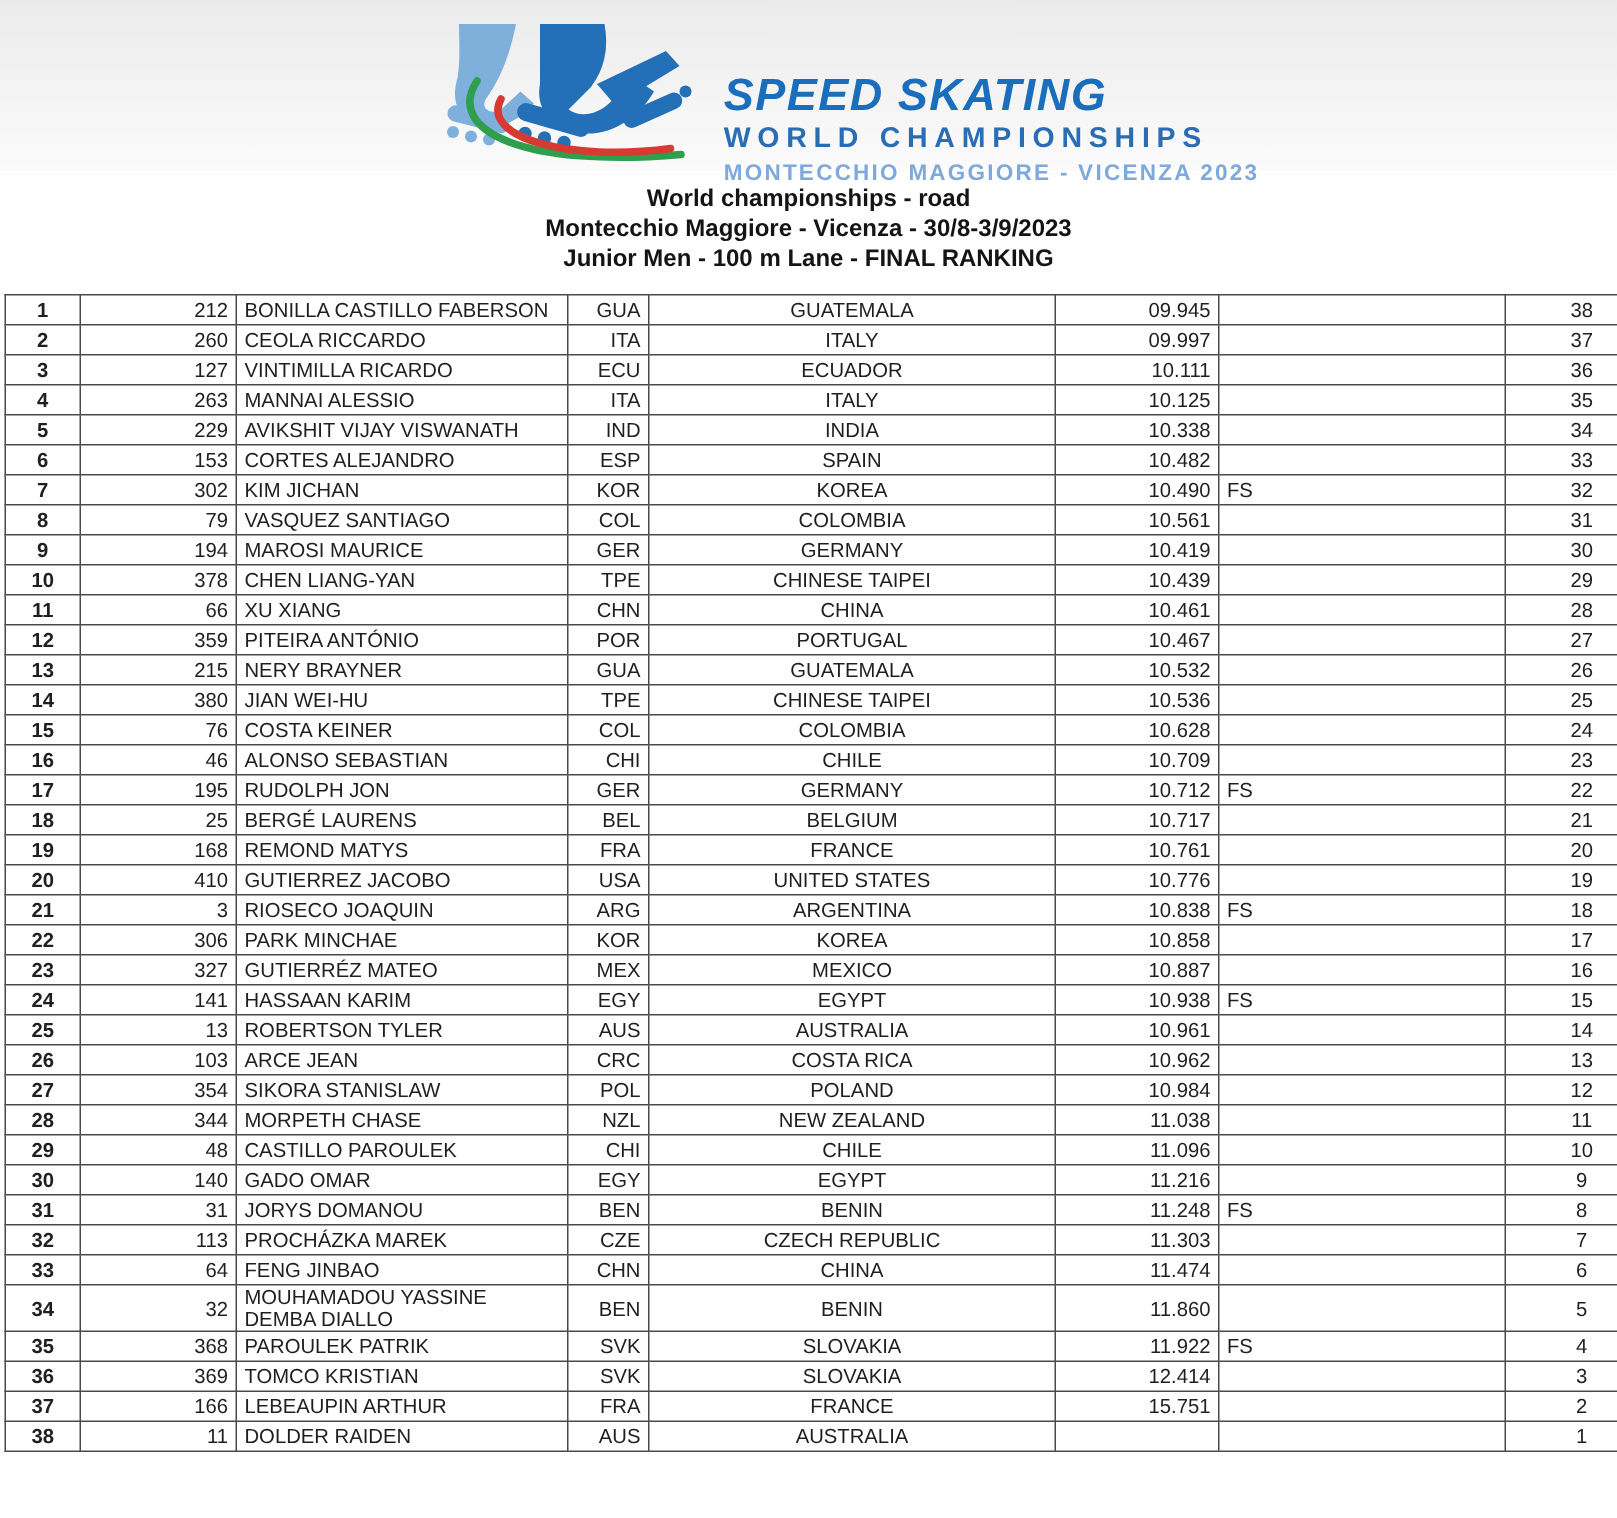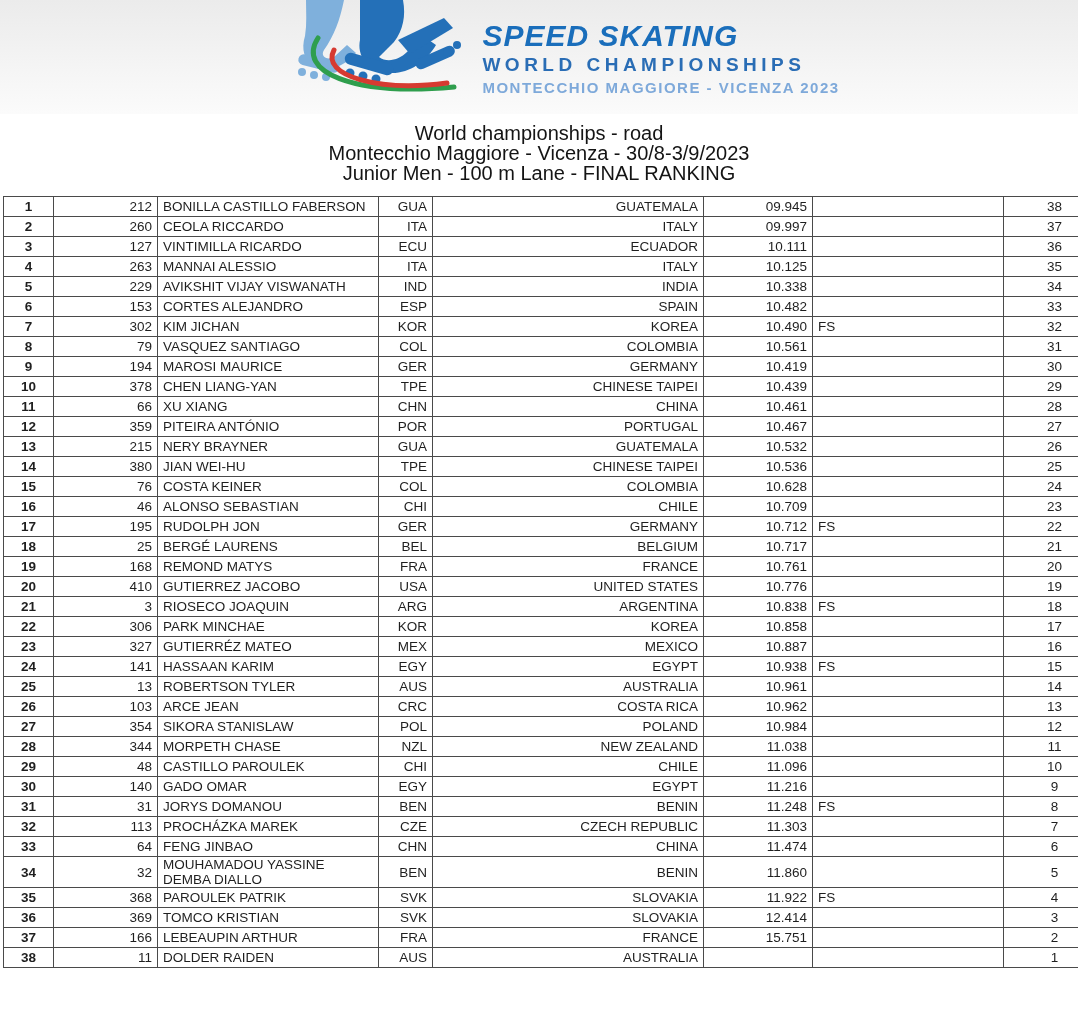--- a/index.html
+++ b/index.html
@@ -9,37 +9,37 @@
     overflow: hidden;
     font-family: "Liberation Sans", sans-serif;
     color: #1f1f1f;
     position: relative;
   }
   .banner {
     width: 1078px; height: 114px;
     background: linear-gradient(#ebebeb, #fbfbfb);
     display: flex; justify-content: center; align-items: flex-start;
   }
-  .logo-wrap { display: flex; align-items: center; margin-left: 10px; }
+  .logo-wrap { display: flex; align-items: flex-end; margin-left: 10px; margin-top: 16px; }
   .logo-art { width: 230px; height: 110px; flex: 0 0 auto; }
   .logo-text { padding-top: 8px; margin-left: 4px; }
   .logo-line1 {
     font-size: 30px; font-weight: bold; font-style: italic;
     color: #1a6ebb; letter-spacing: 1px; line-height: 32px;
   }
   .logo-line2 {
     font-size: 19px; font-weight: bold; color: #2a6db5;
     letter-spacing: 4.5px; line-height: 26px;
   }
   .logo-line3 {
     font-size: 15px; font-weight: bold; color: #7ea9da;
     letter-spacing: 1.5px; line-height: 20px;
   }
   .titles { text-align: center; margin-top: 9px; }
-  .titles div { font-size: 20px; font-weight: normal; line-height: 20px; color: #141414; text-align: center; }
+  .titles div { font-size: 16px; font-weight: bold; line-height: 20px; color: #141414; text-align: center; }
   .ranking-table {
     border-collapse: collapse;
     table-layout: fixed;
     margin: 13px 0 0 3px;
     width: 1072px;
   }
   .ranking-table td {
     border: 1px solid #4a4a4a;
     height: 20px;
     padding: 0 5px;
@@ -47,21 +47,21 @@
     line-height: 15px;
     overflow: hidden;
     white-space: normal;
     vertical-align: middle;
     color: #1f1f1f;
   }
   td.c-rank   { width: 50px;  text-align: center; font-weight: bold; }
   td.c-bib    { width: 104px; text-align: right; }
   td.c-name   { width: 221px; text-align: left; }
   td.c-code   { width: 54px;  text-align: right; }
-  td.c-country{ width: 271px; text-align: right; margin-left: 28px; }
+  td.c-country{ width: 271px; text-align: center; margin-left: 28px; }
   td.c-time   { width: 109px; text-align: right; }
   td.c-note   { width: 191px; text-align: left; }
   td.c-points { width: 102px; text-align: center; }
 </style>
 </head>
 <body>
 
 <div class="banner">
   <div class="logo-wrap">
     <svg class="logo-art" viewBox="0 0 230 110" aria-hidden="true">

